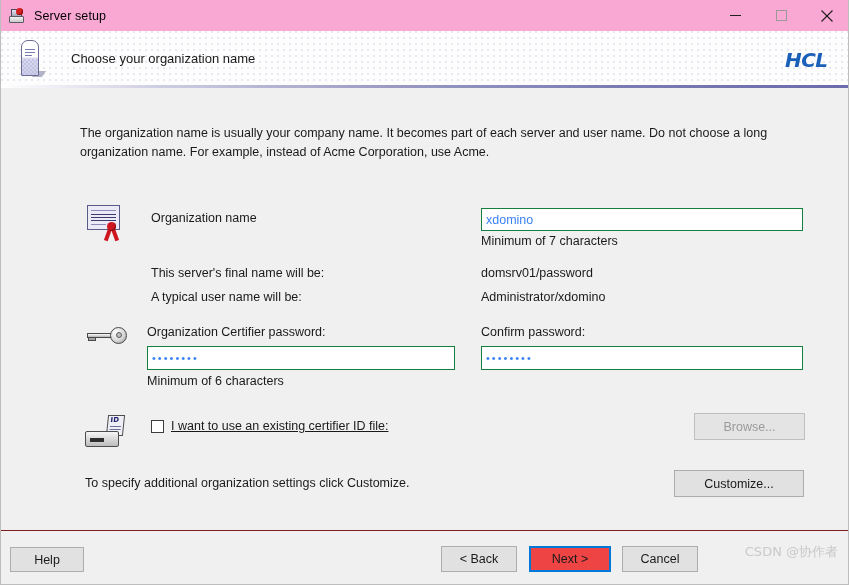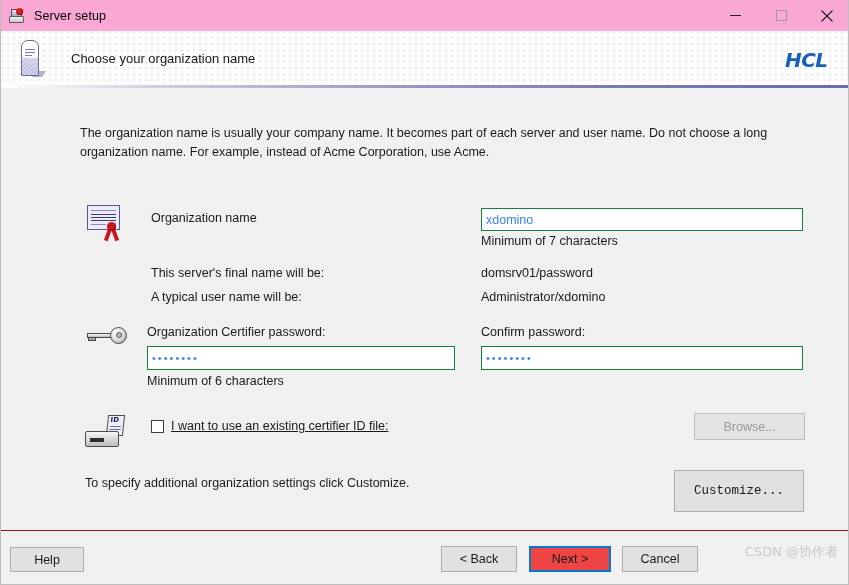--- a/index.html
+++ b/index.html
@@ -532,21 +532,21 @@
     </div>
 
     <div class="cb-wrap" style="top:331px;">
       <span class="cb"></span>
       <span class="cb-label">I want to use an existing certifier ID file:</span>
     </div>
 
     <div class="btn disabled" style="left:665px; top:325px; width:111px; height:27px;margin-left:20px;">Browse...</div>
 
     <div class="row-label" style="left:76px; top:388px;">To specify additional organization settings click Customize.</div>
-    <div class="btn" style="left:665px; top:382px; width:130px; height:42px;font-family:Liberation Mono, monospace;">Customize...</div>
+    <div class="btn" style="left:665px; top:382px; width:130px; height:27px;">Customize...</div>
 
   </div>
 
   <div class="footer">
     <div class="btn" style="left:9px; top:16px; width:74px; height:25px;">Help</div>
     <div class="btn" style="left:440px; top:15px; width:76px; height:26px;">&lt; Back</div>
     <div class="btn default" style="left:528px; top:15px; width:82px; height:26px;">Next &gt;</div>
     <div class="btn" style="left:621px; top:15px; width:76px; height:26px;">Cancel</div>
     <div class="watermark">CSDN @协作者</div>
   </div>

